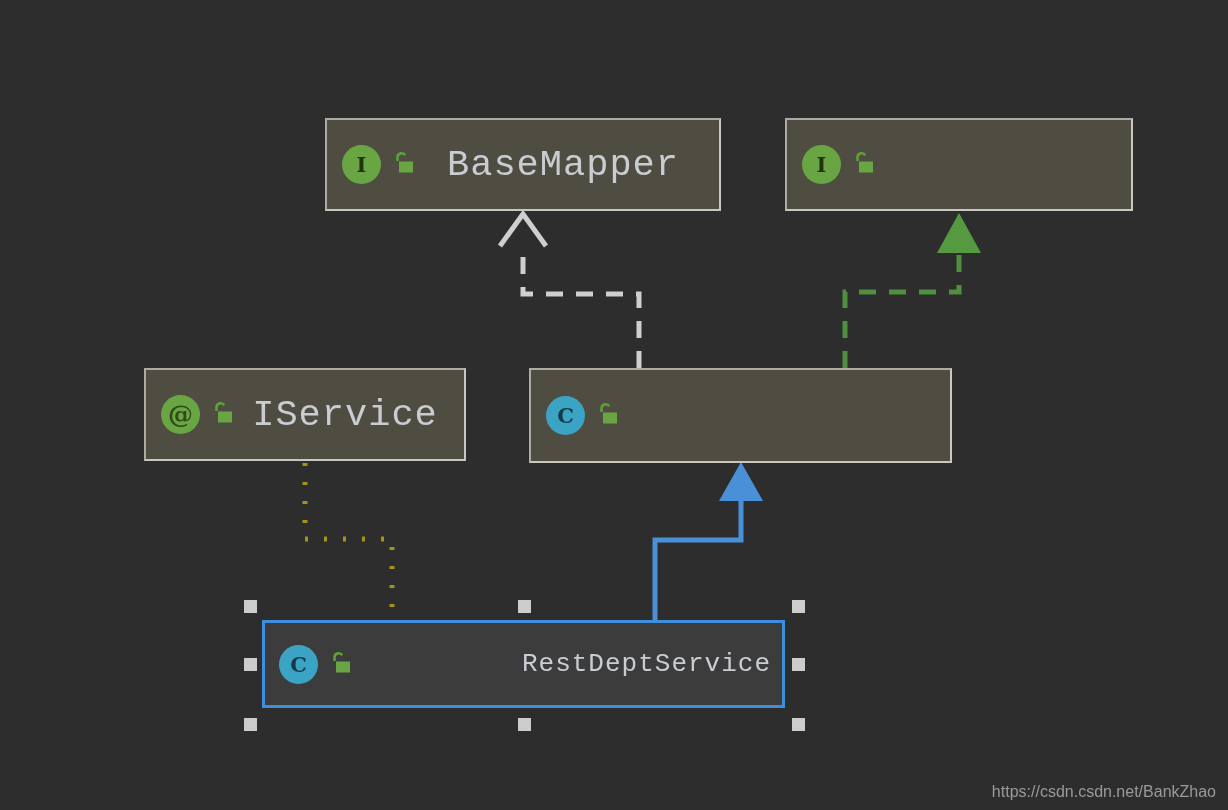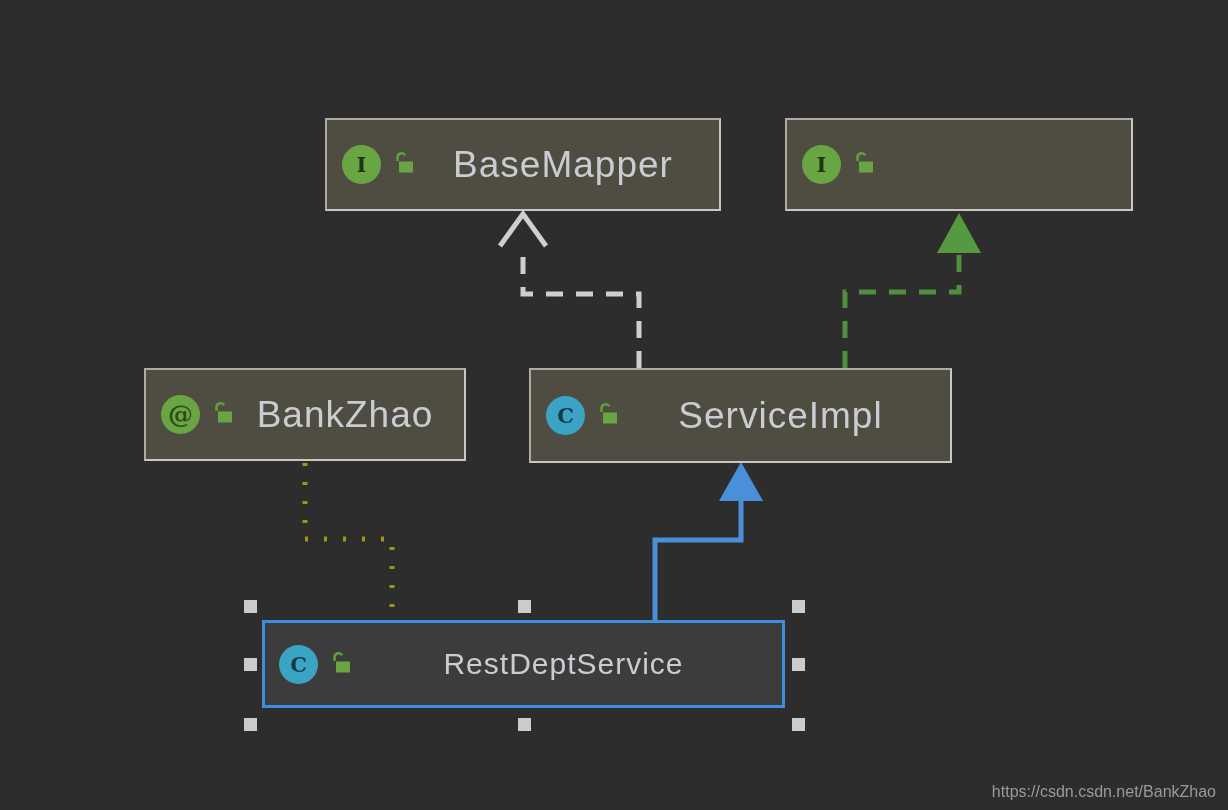--- a/index.html
+++ b/index.html
@@ -95,27 +95,27 @@
 
   .lock {
     flex: 0 0 auto;
     margin-left: 9px;
     margin-top: 2px;
   }
   .node-label {
     flex: 1 1 auto;
     text-align: center;
     color: #c9cdd2;
-    font-family: Liberation Sans, sans-serif;
+    font-family: Liberation Mono, monospace;
     font-size: 37px;
     letter-spacing: 1px;
     white-space: nowrap;
     padding-right: 14px;
   }
-  .node.small-label .node-label { font-size: 30px; }
+  .node.small-label .node-label { font-size: 26px; text-align: right; }
 
   
   #watermark {
     position: absolute;
     right: 12px;
     bottom: 9px;
     color: #9a9a9a;
     font-family: "Liberation Sans", sans-serif;
     font-size: 16px;
     z-index: 5;
@@ -179,35 +179,34 @@
   <div class="node" style="left:144px; top:368px; width:322px; height:93px;">
     <div class="node-box"></div>
     <div class="node-inner">
       <div class="badge anno">@</div>
       <span class="lock">
         <svg width="29" height="29" viewBox="0 0 29 29" xmlns="http://www.w3.org/2000/svg">
           <path d="M7.5 12 L7.5 8 A4.2 4.2 0 0 1 15.2 6.2" fill="none" stroke="#5da03c" stroke-width="2.6"></path>
           <rect x="9" y="12.5" width="14" height="11" fill="#6aa544"></rect>
         </svg>
       </span>
-      <span class="node-label">BankZhao</span>
+      <span class="node-label">IService</span>
     </div>
   </div>
 
   <div class="node" style="left:529px; top:368px; width:423px; height:95px;">
     <div class="node-box"></div>
     <div class="node-inner">
       <div class="badge clazz">C</div>
       <span class="lock">
         <svg width="29" height="29" viewBox="0 0 29 29" xmlns="http://www.w3.org/2000/svg">
           <path d="M7.5 12 L7.5 8 A4.2 4.2 0 0 1 15.2 6.2" fill="none" stroke="#5da03c" stroke-width="2.6"></path>
           <rect x="9" y="12.5" width="14" height="11" fill="#6aa544"></rect>
         </svg>
       </span>
-      <span class="node-label">ServiceImpl</span>
     </div>
   </div>
 
   <div class="node selected small-label" style="left:262px; top:620px; width:523px; height:88px;">
     <div class="node-box"></div>
     <div class="node-inner">
       <div class="badge clazz">C</div>
       <span class="lock">
         <svg width="29" height="29" viewBox="0 0 29 29" xmlns="http://www.w3.org/2000/svg">
           <path d="M7.5 12 L7.5 8 A4.2 4.2 0 0 1 15.2 6.2" fill="none" stroke="#5da03c" stroke-width="2.6"></path>

